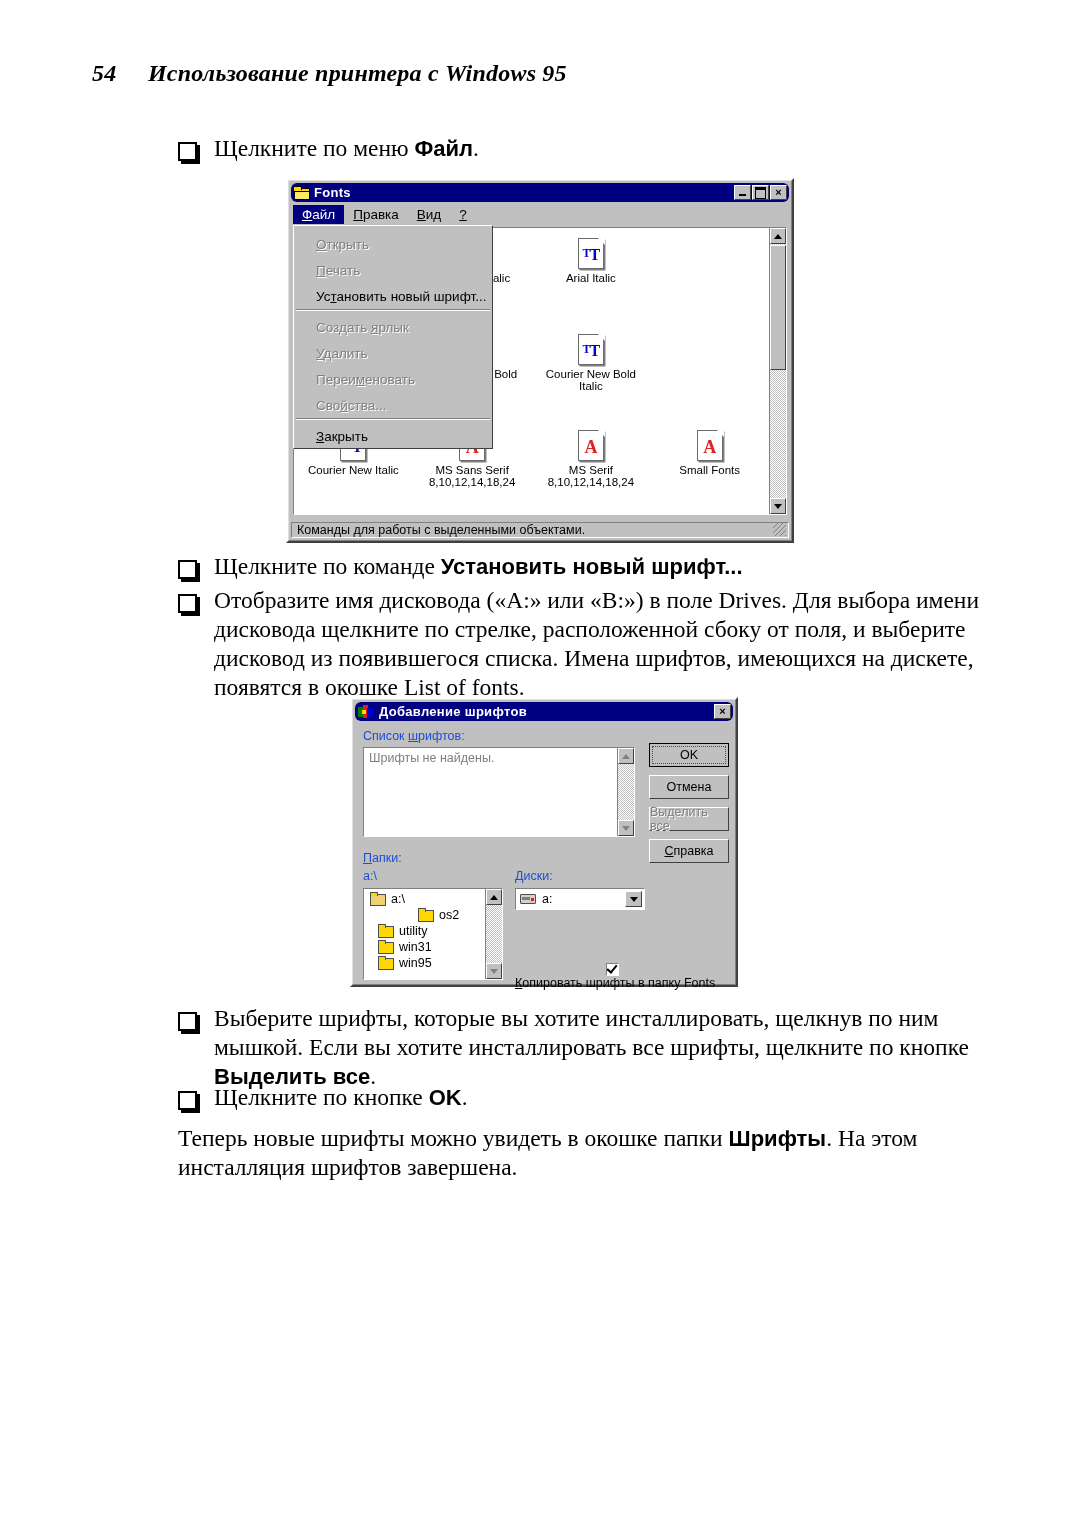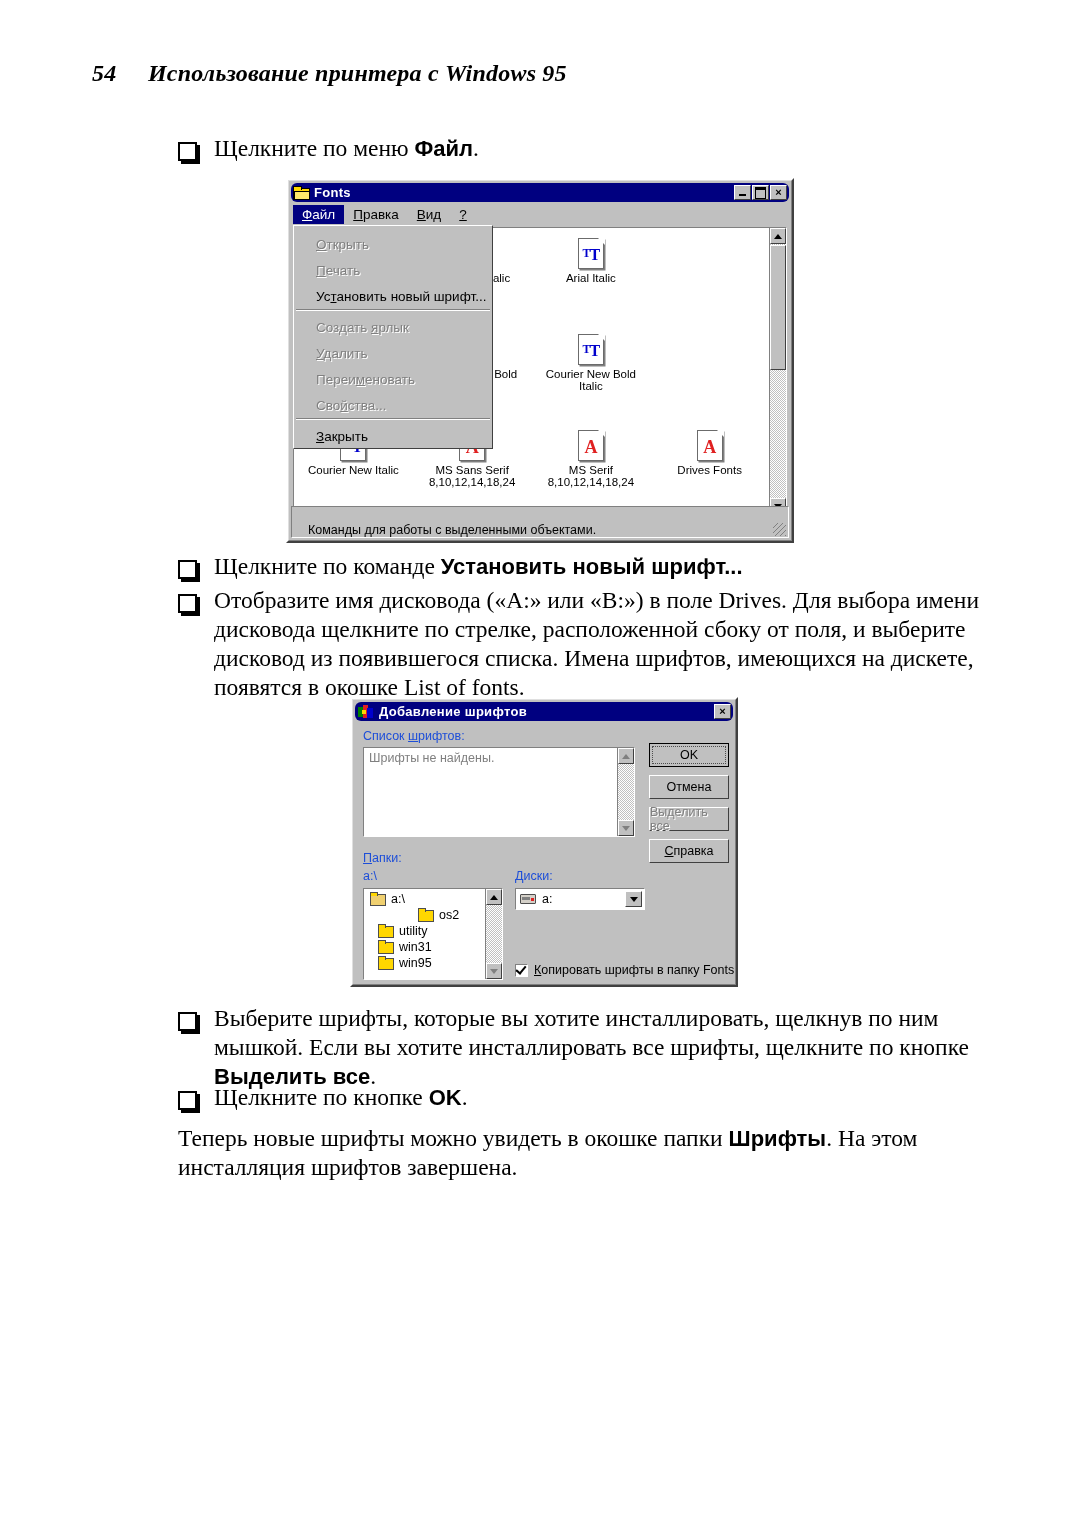--- a/index.html
+++ b/index.html
@@ -250,30 +250,30 @@
     border-left: 1.5px solid #ffffff;
     border-right: 1.5px solid #404040;
     border-bottom: 1.5px solid #404040;
     box-sizing: border-box;
   }
 
   
   .statusbar {
     position: absolute;
     left: 3px; right: 3px; bottom: 3px;
-    height: 32px;
+    height: 16px;
     background: #c0c0c0;
     border-top: 1.5px solid #808080;
     border-left: 1.5px solid #808080;
     border-right: 1.5px solid #ffffff;
     border-bottom: 1.5px solid #ffffff;
     display: flex;
-    align-items: flex-end;
+    align-items: flex-start;
     font-size: 12.5px;
-    padding-left: 16px;
+    padding-left: 5px;
     box-sizing: border-box;
   }
   .grip {
     position: absolute; right: 2px; bottom: 1px;
     width: 13px; height: 13px;
     background:
       linear-gradient(135deg, transparent 45%, #808080 45%, #808080 55%, transparent 55%) 0 0/5px 5px;
   }
 
   
@@ -507,21 +507,21 @@
           </span>
           <span>MS Serif</span>
           <span>8,10,12,14,18,24</span>
         </div>
         <div class="icon-cell">
           <span class="font-ico">
             <span class="page"></span>
               <span class="lbl aa">A</span>
               <span class="fold"></span>
           </span>
-          <span>Drives Fonts</span>
+          <span>Small Fonts</span>
         </div>
       </div>
 
     </div>
 
     <div class="vscroll">
       <span class="sb-btn up">
           <span class="arr-up"></span>
         </span>
       <span class="sb-thumb" style="top:17px; height:125px;"></span>
@@ -669,21 +669,21 @@
         <span class="body"></span>
         <span class="slot"></span>
         <span class="led"></span>
       </span>
     <span>a:</span>
     <span class="cb-arrow">
         <span class="arr-dn"></span>
       </span>
   </div>
 
-  <div class="checkrow" style="left:163px; top:264px;">
+  <div class="checkrow" style="left:163px; top:264px;flex-direction:column;">
     <span class="checkbox">
         <span class="tick"></span>
       </span>
     <span><span class="u">К</span>опировать шрифты в папку Fonts</span>
   </div>
 </div>
 
 <div class="bullet-line" style="left:178px; top:1004px; width:828px;">
   <span class="bullet-box"></span>
   <span class="bullet-text"><span>Выберите шрифты, которые вы хотите инсталлировать, щелкнув по ним мышкой. Если вы хотите инсталлировать все шрифты, щелкните по кнопке </span><b class="sans">Выделить все</b><span>.</span></span>

